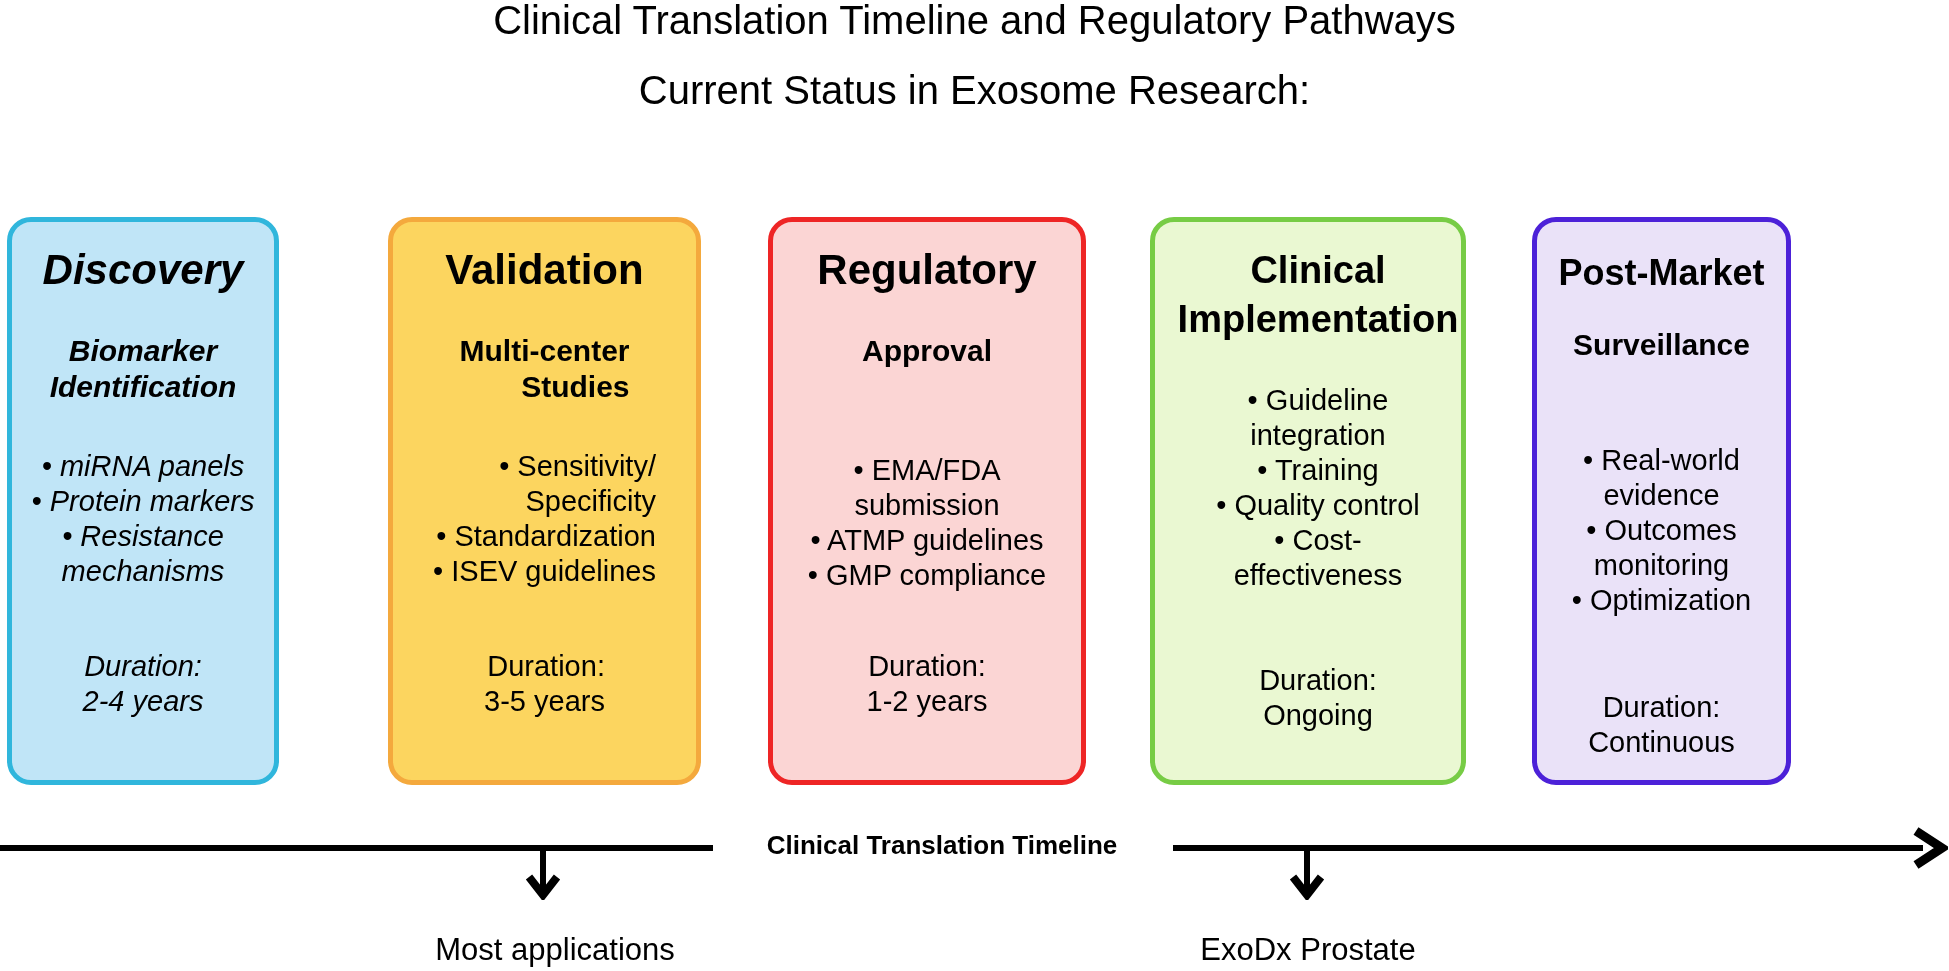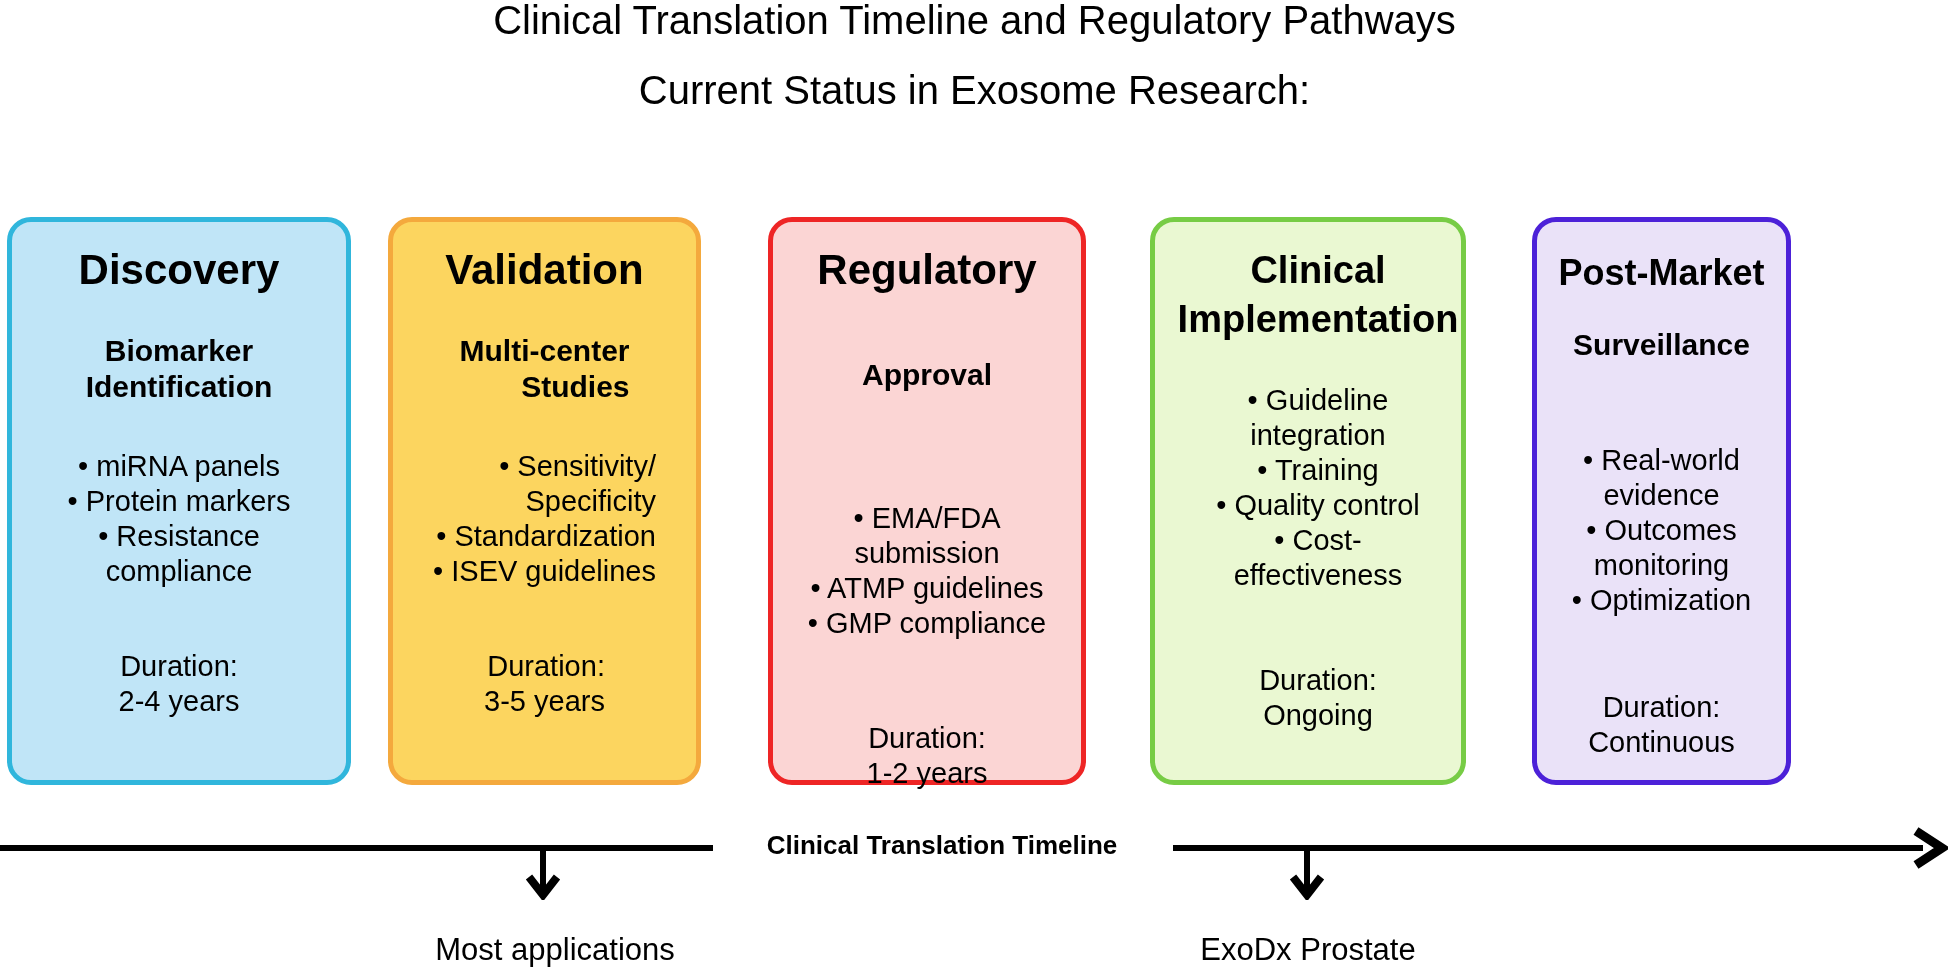--- a/index.html
+++ b/index.html
@@ -25,23 +25,23 @@
   }
 
   
   .card {
     box-sizing: border-box;
     position: absolute; top: 217px; height: 568px;
     border: 5px solid #000; border-radius: 24px;
     display: flex; flex-direction: column; align-items: center;
     text-align: center;
   }
-  .c1 { left: 7px;    width: 344px; }
+  .c1 { left: 7px;    width: 272px; font-style: italic; }
   .c2 { left: 388px;  width: 313px; }
-  .c3 { left: 768px;  width: 318px; gap: 24px; }
+  .c3 { left: 768px;  width: 318px; }
   .c4 { left: 1150px; width: 316px; padding-left: 20px; }
   .c5 { left: 1532px; width: 259px; }
 
   .card-title { font-weight: 700; line-height: 1.25; }
   .c1 .card-title, .c2 .card-title, .c3 .card-title { font-size: 42px; margin-top: 22px; }
   .c4 .card-title { font-size: 38px; margin-top: 24px; line-height: 1.3; }
   .c5 .card-title { font-size: 36px; margin-top: 28px; }
 
   .card-subtitle { font-weight: 700; font-size: 30px; line-height: 1.2; }
   .c1 .card-subtitle, .c2 .card-subtitle, .c3 .card-subtitle { margin-top: 36px; }
@@ -87,21 +87,21 @@
   <div class="main-title">Clinical Translation Timeline and Regulatory Pathways</div>
   <div class="main-subtitle">Current Status in Exosome Research:</div>
 
   <div class="card c1" style="background-color: rgb(192, 229, 247); border-color: rgb(48, 182, 220);">
     <div class="card-title pre">Discovery</div>
     <div class="card-subtitle pre">Biomarker
 Identification</div>
     <div class="card-bullets pre">• miRNA panels
 • Protein markers
 • Resistance
-compliance</div>
+mechanisms</div>
     <div class="card-duration pre">Duration:
 2-4 years</div>
   </div>
 
   <div class="card c2" style="background-color: rgb(252, 213, 95); border-color: rgb(244, 169, 61); text-align: right;">
     <div class="card-title pre">Validation</div>
     <div class="card-subtitle pre">Multi-center
 Studies</div>
     <div class="card-bullets pre">• Sensitivity/
 Specificity

